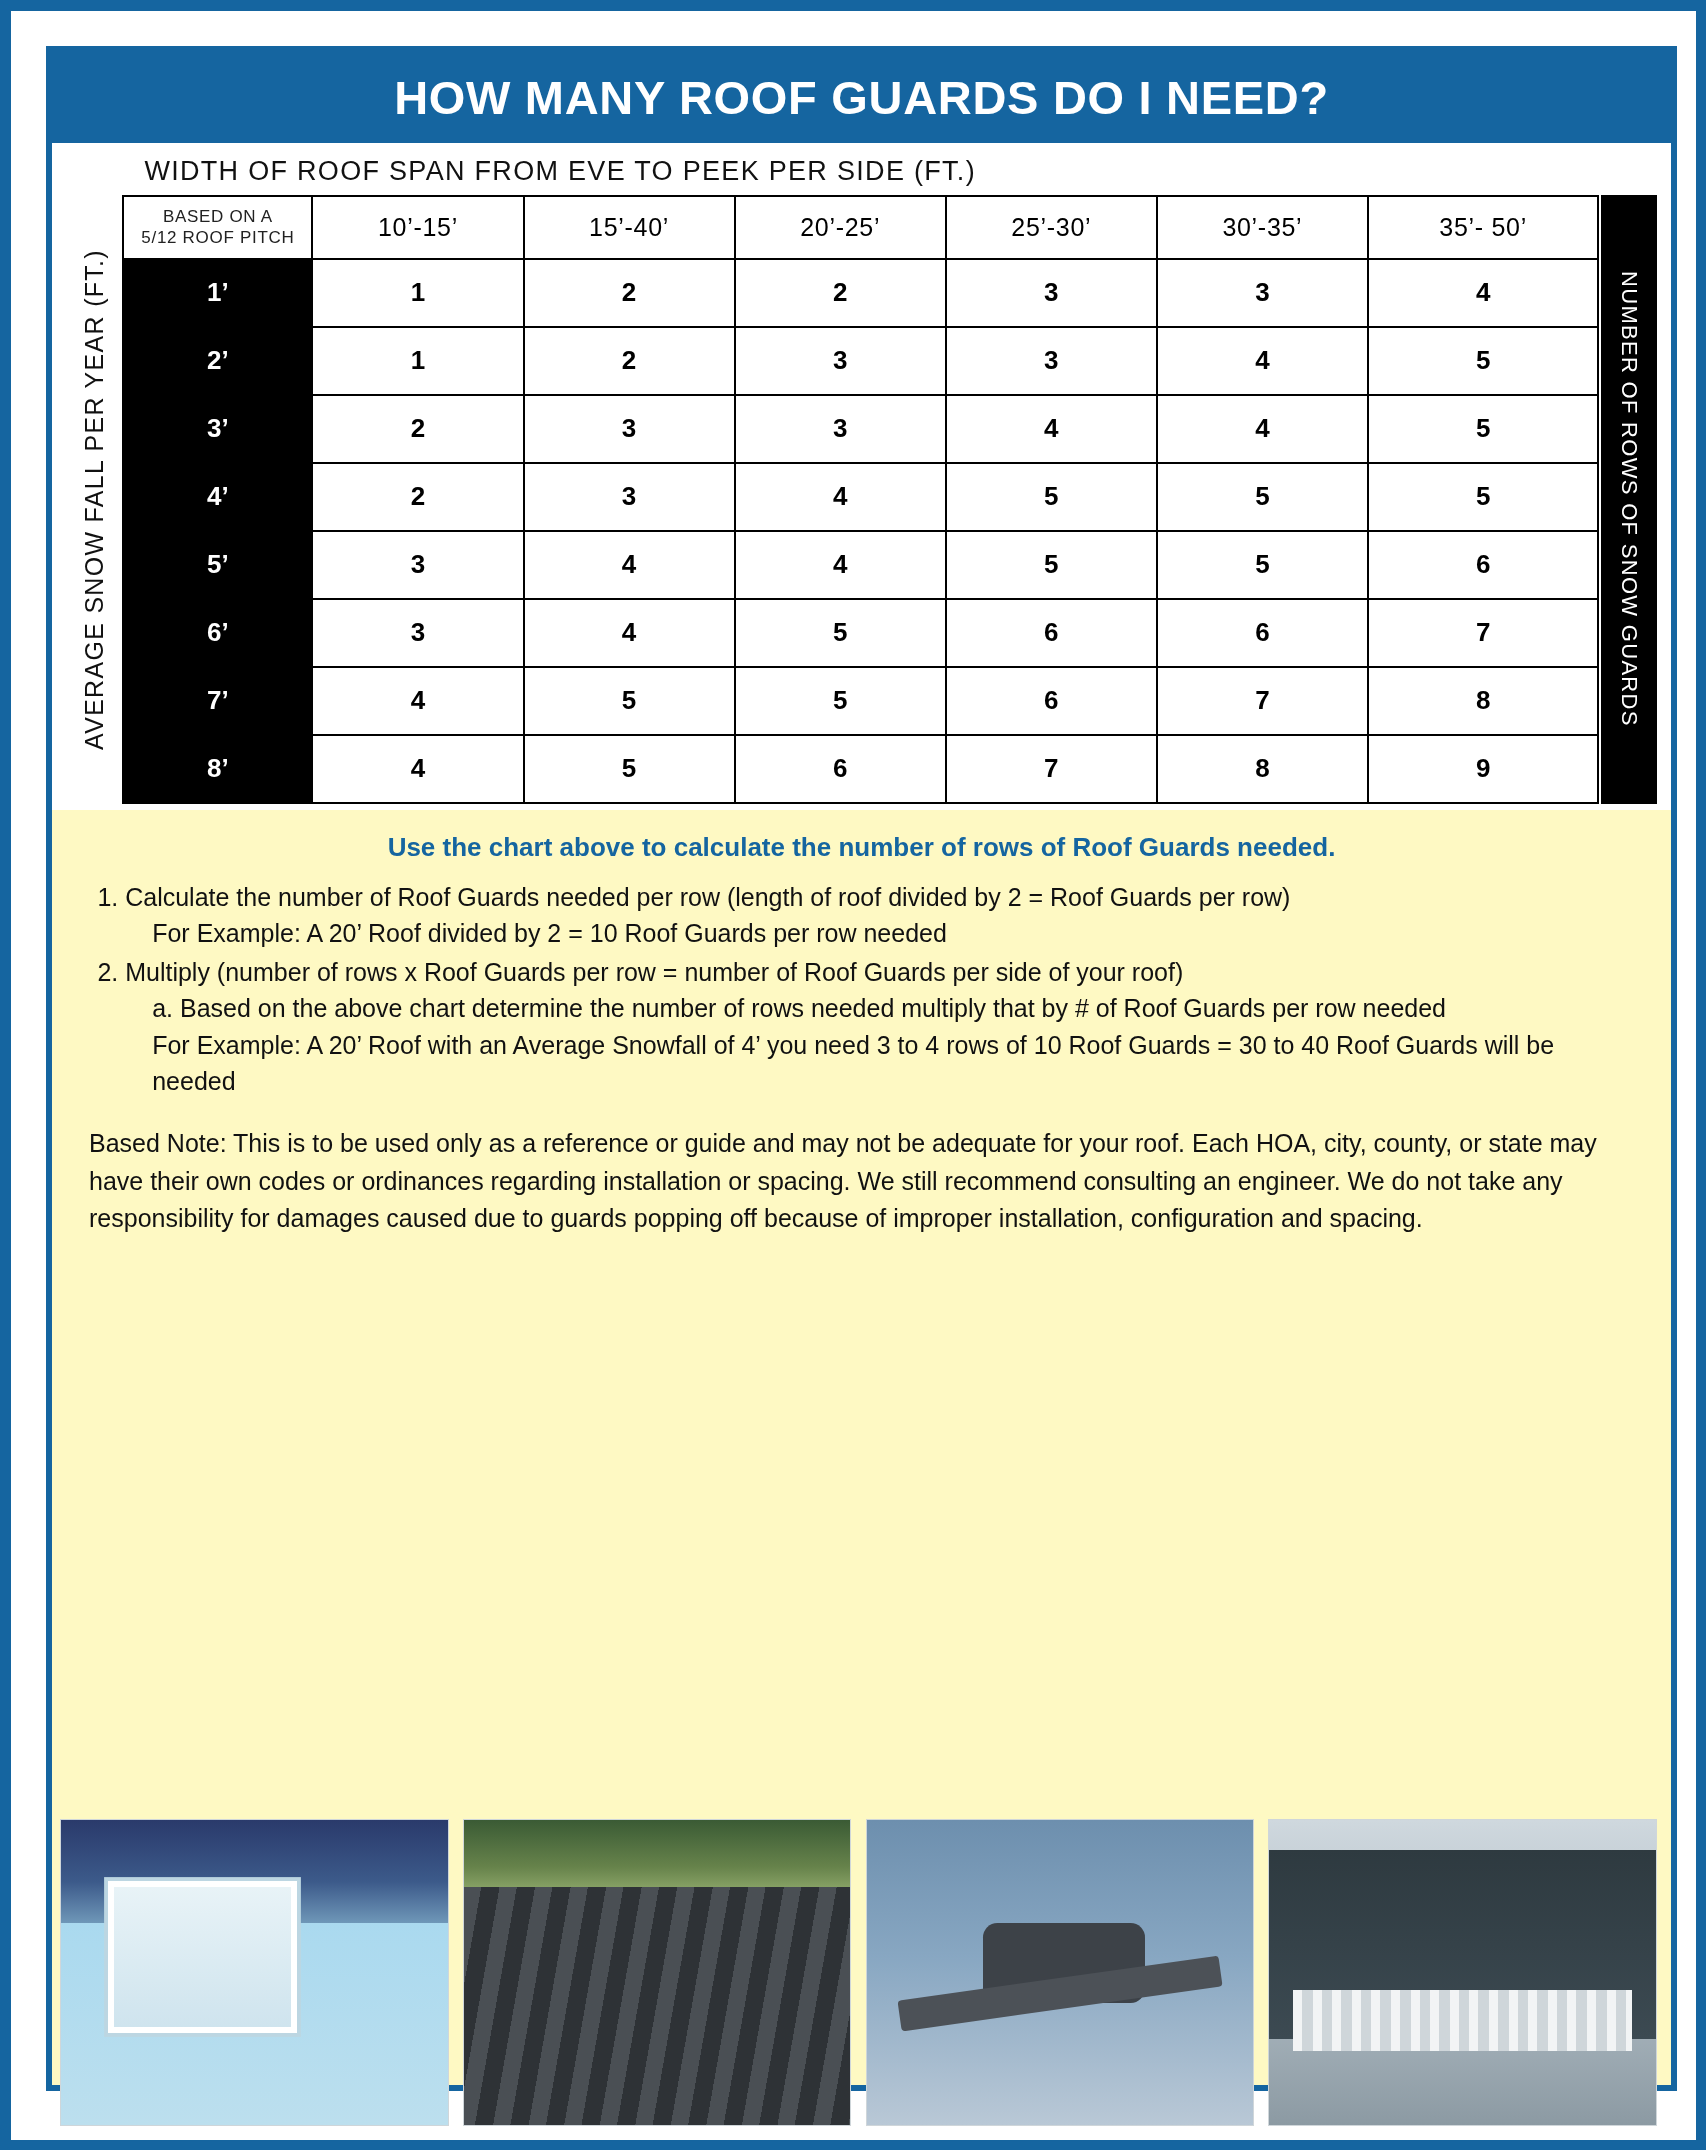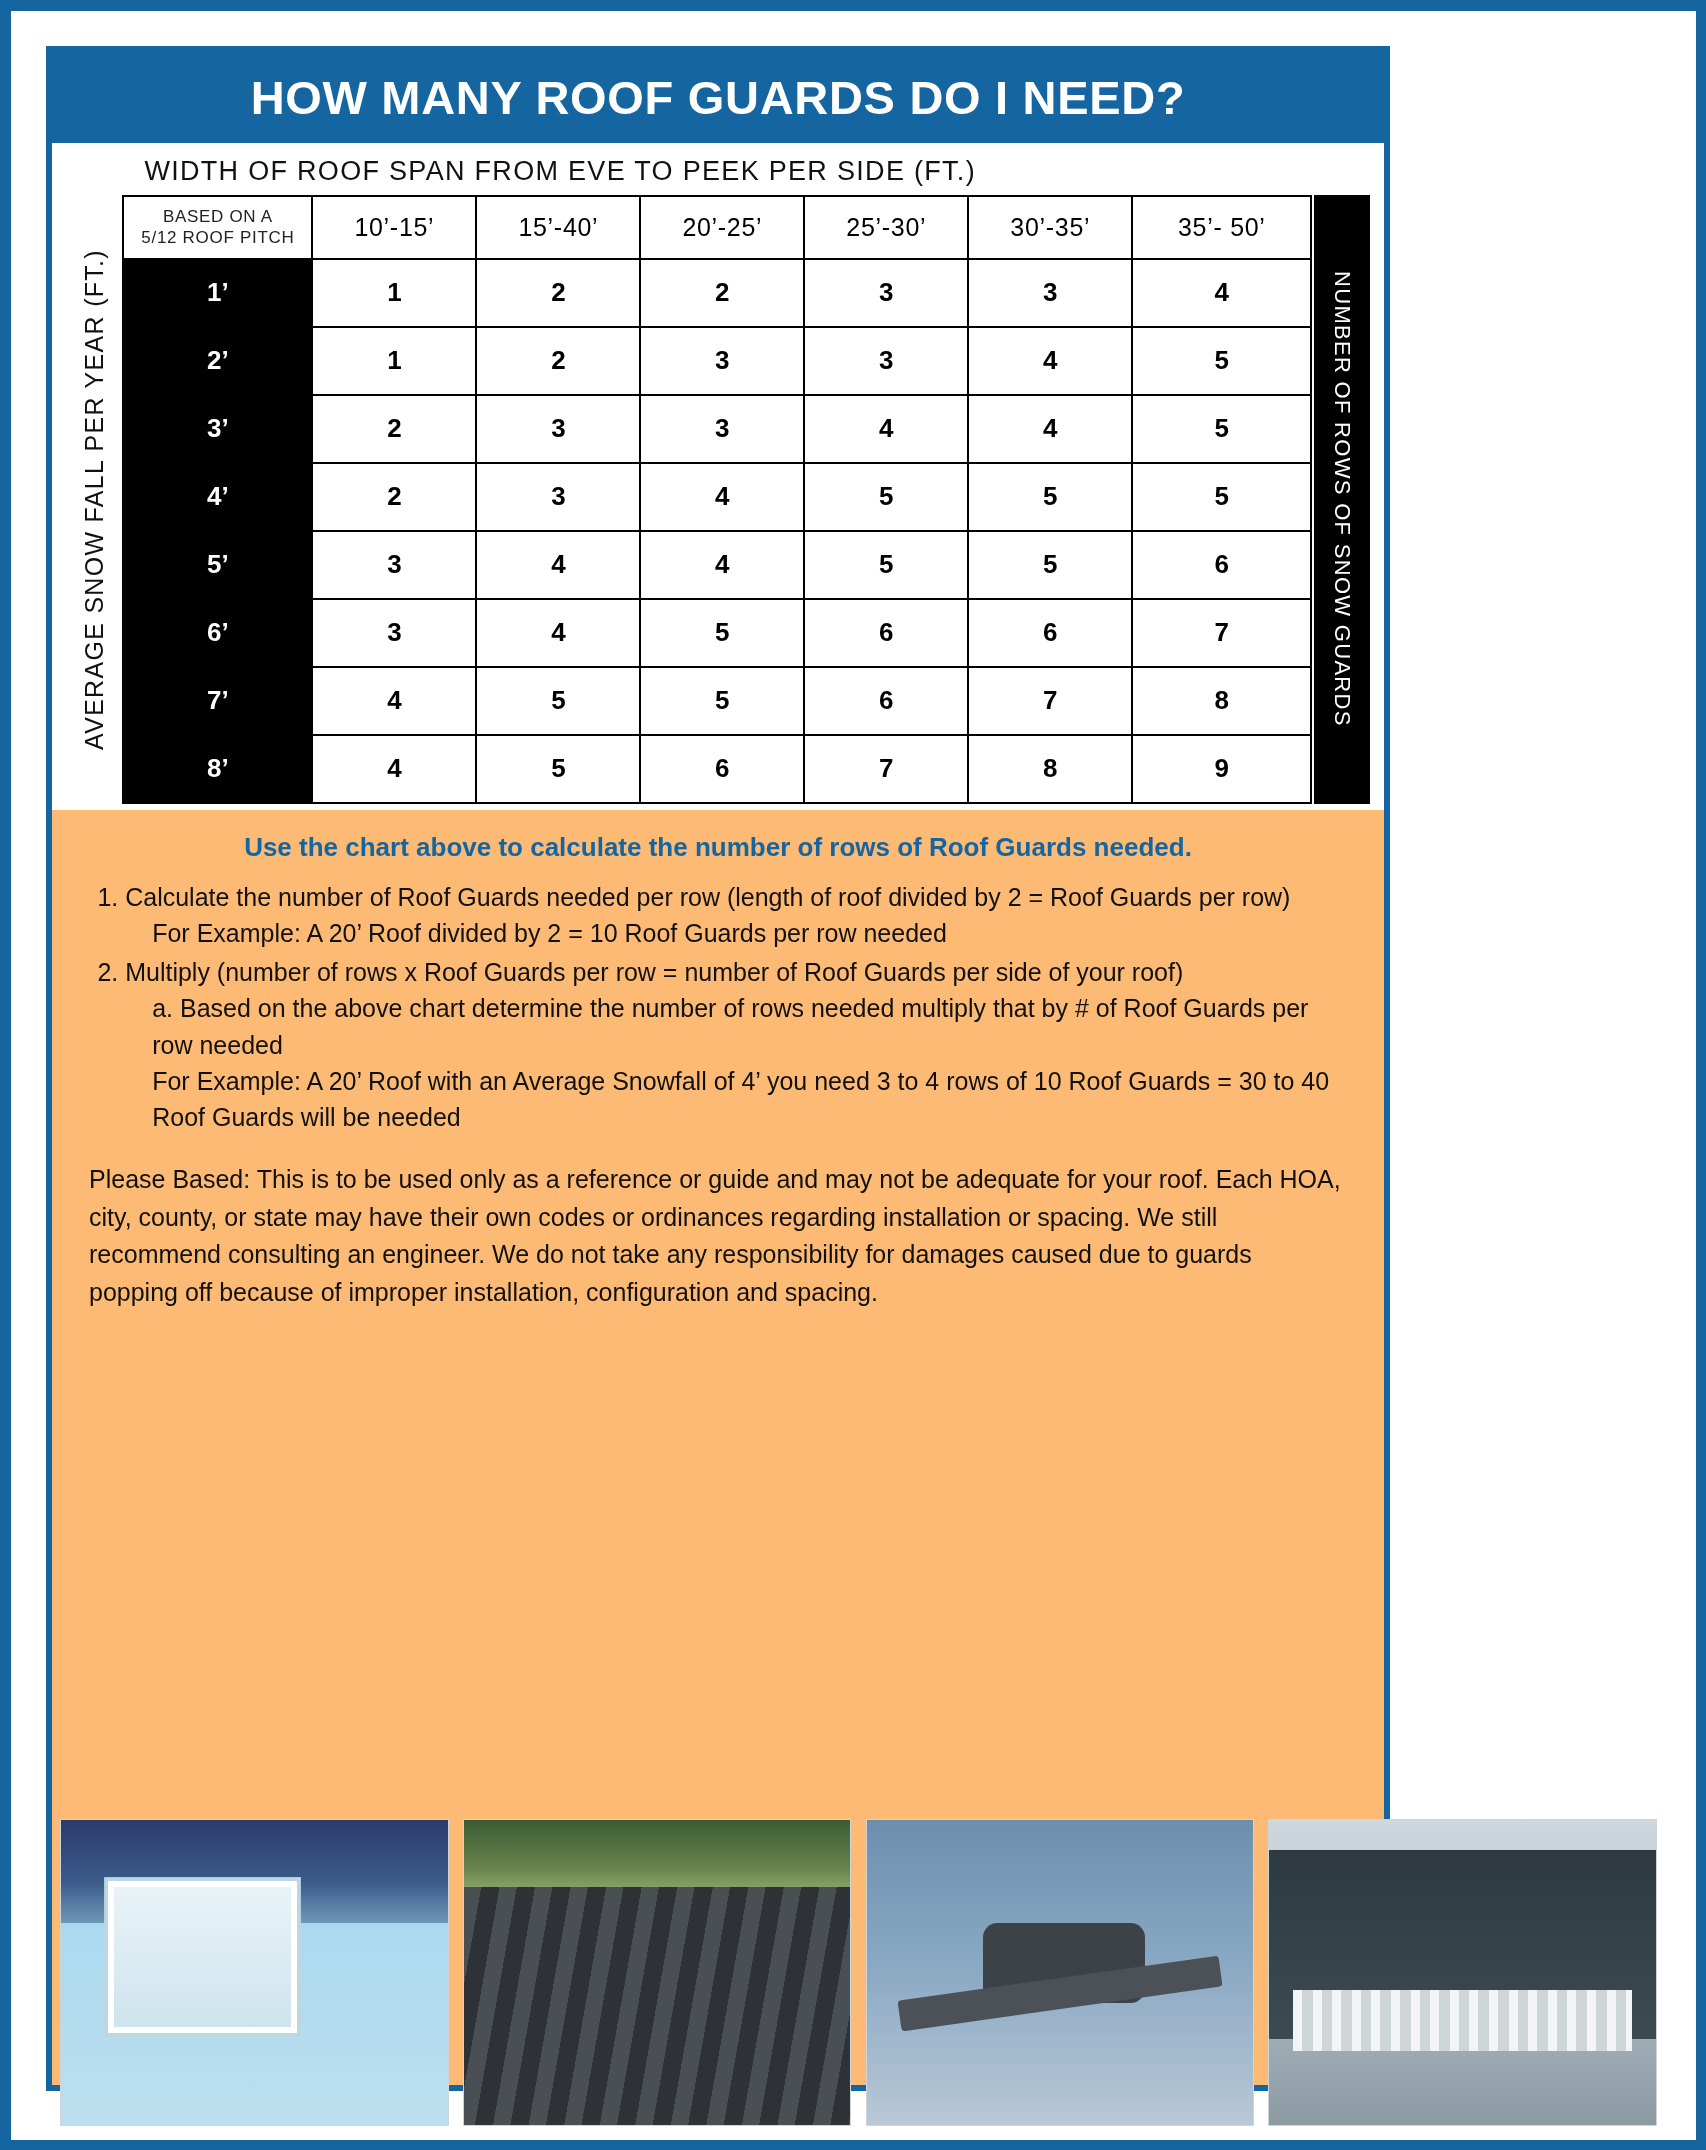--- a/index.html
+++ b/index.html
@@ -17,24 +17,24 @@
     width: 1707px;
     height: 2151px;
     background: #ffffff;
     border: 11.7px solid #1565a0;
     position: relative;
     padding: 0;
   }
   .inner {
     position: absolute;
     left: 35px; top: 35px;
-    width: 1344px;
+    width: 1631px;
     height: 2045px;
     border: 6.5px solid #1565a0;
-    background: #fdba74;
+    background: #fef9c3;
   }
   
   .title-bar {
     background: #1565a0;
     height: 91px;
     display: flex;
     align-items: center;
     justify-content: center;
   }
   .title-bar h1 {
@@ -368,21 +368,21 @@
             <span>Multiply (number of rows x Roof Guards per row = number of Roof Guards per side of your roof)</span>
             <div class="sub">a. Based on the above chart determine the number of rows needed multiply that by # of Roof Guards per row needed</div>
             <div class="ex">
               <b>For Example:</b>
               <span>A 20’ Roof with an Average Snowfall of 4’ you need 3 to 4 rows of 10 Roof Guards = 30 to 40 Roof Guards will be needed</span>
             </div>
           </li>
         </ol>
 
         <p class="note">
-          <b>Please Based:</b>
+          <b>Based Note:</b>
           <span>This is to be used only as a reference or guide and may not be adequate for your roof. Each HOA, city, county, or state may have their own codes or ordinances regarding installation or spacing. We still recommend consulting an engineer. We do not take any responsibility for damages caused due to guards popping off because of improper installation, configuration and spacing.</span>
         </p>
       </div>
     </div>
 
   </div>
 
   <div class="photos">
     <div class="photo p1"></div>
     <div class="photo p2"></div>

